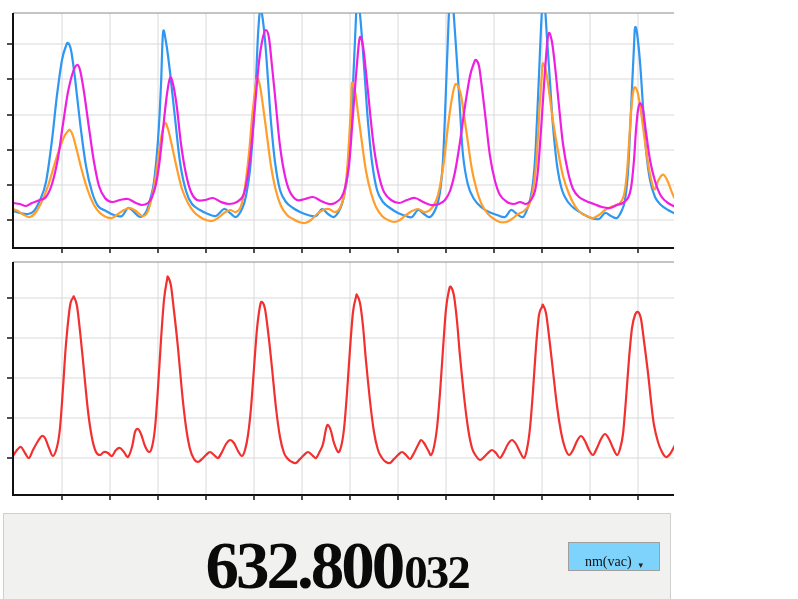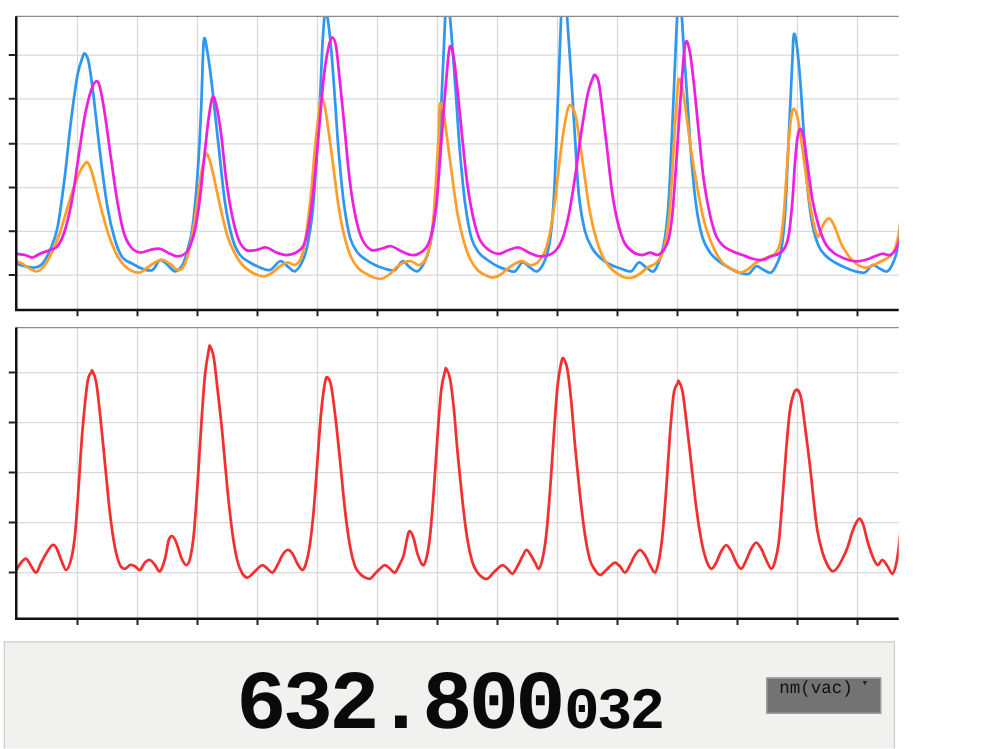--- a/index.html
+++ b/index.html
@@ -1,28 +1,28 @@
 <!DOCTYPE html>
 <html><head>
 <meta charset="utf-8">
 <style>
   html,body{margin:0;padding:0;background:#ffffff;}
   #app{position:relative;width:674px;height:599px;background:#ffffff;overflow:hidden;
-       font-family:Liberation Mono, monospace;padding-left:45px;}
+       font-family:Liberation Serif, serif;}
   #chart-svg{position:absolute;left:0;top:0;}
   #readout-panel{position:absolute;left:3px;right:3px;top:513px;height:85px;
        background:#f1f1f0;border:1px solid #cfcfcf;border-bottom:none;}
   #value-wrap{position:absolute;left:0;top:0;right:0;bottom:0;
        display:flex;align-items:baseline;justify-content:center;
        padding-top:18px;color:#0a0a0a;}
   #value-main{font-size:67px;font-weight:bold;letter-spacing:-3px;line-height:1;}
   #value-fine{font-size:47px;font-weight:bold;letter-spacing:-2px;line-height:1;margin-left:2px;}
   #unit-dropdown{position:absolute;right:10px;top:28px;height:29px;min-width:92px;
-       background:#737373;border:1px solid #9f9f9f;
-       display:flex;align-items:flex-start;justify-content:center;gap:7px;
+       background:#7dd3fc;border:1px solid #9f9f9f;
+       display:flex;align-items:flex-end;justify-content:center;gap:7px;
        font-size:14px;color:#111;cursor:pointer;padding:0 8px;box-sizing:border-box;}
   #unit-arrow{font-size:9px;color:#222;line-height:1;}
 </style>
 </head>
 <body>
 
 <div id="app">
   <svg id="chart-svg" width="798" height="599">
     <g id="chart-layer-0">
         <g stroke="#d9d9d9" stroke-width="1">

